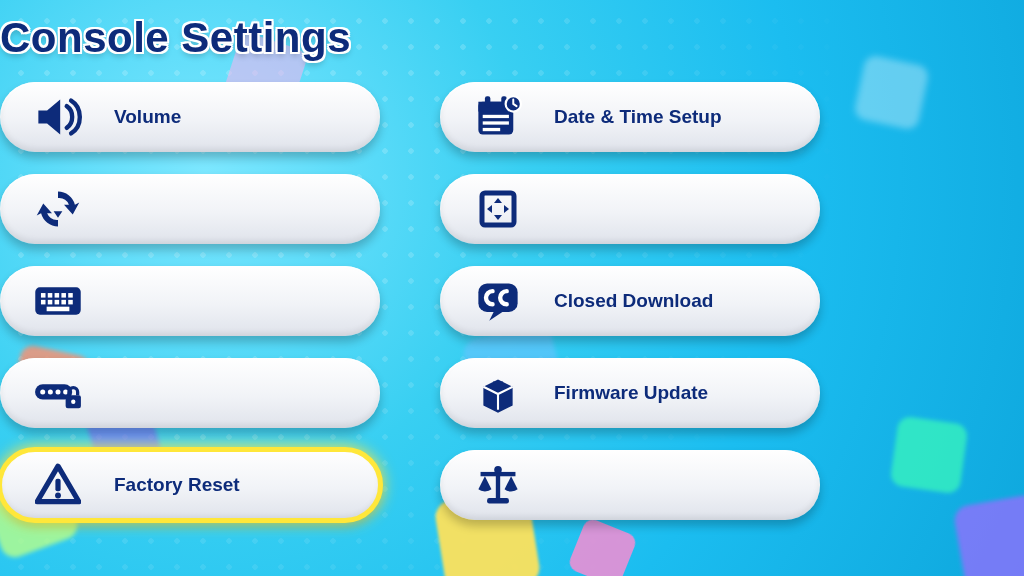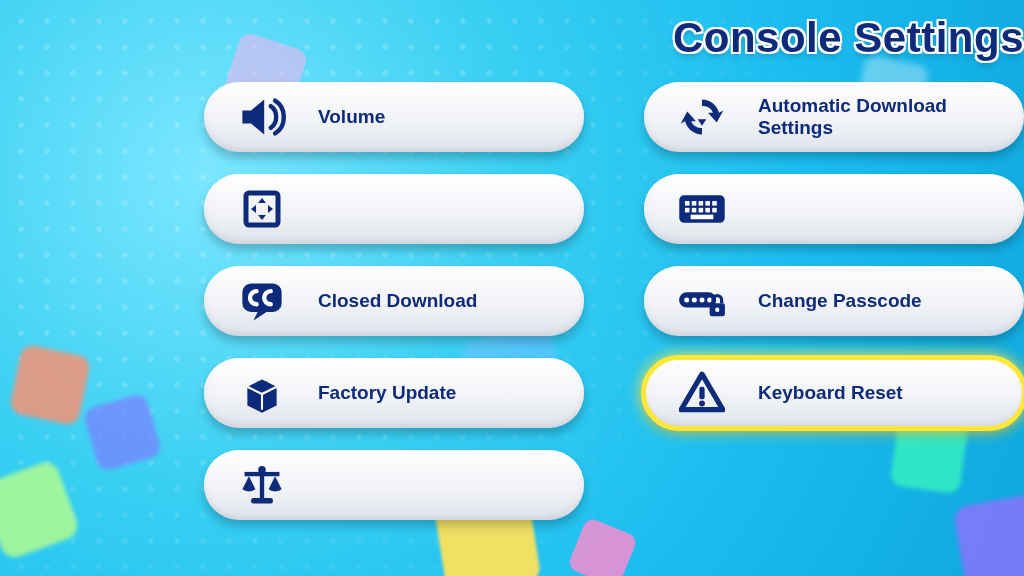--- a/index.html
+++ b/index.html
@@ -32,21 +32,21 @@
   .sh5 { width:80px; height:80px; top:470px; left:-10px; background:#b8ff8bcc; transform:rotate(-20deg); filter:blur(2px);}
   .sh6 { width:70px; height:70px; top:350px; left:15px; background:#ff8f6dcc; transform:rotate(12deg); filter:blur(2px);}
   .sh7 { width:65px; height:65px; top:400px; left:90px; background:#7d7bffb0; transform:rotate(-16deg); filter:blur(2px);}
   .sh8 { width:65px; height:65px; top:60px; right:100px; background:#ffffff55; transform:rotate(12deg); filter:blur(3px);}
   .sh9 { width:85px; height:85px; top:500px; right:-20px; background:#9d6bffb8; transform:rotate(-10deg); filter:blur(2px);}
   .sh10{ width:70px; height:70px; top:420px; right:60px; background:#3dffb7aa; transform:rotate(8deg); filter:blur(2px);}
 
   .container {
     position: relative; z-index: 2;
     width: 100%; height: 100%;
-    display: flex; flex-direction: column; align-items: flex-end;
+    display: flex; flex-direction: column; align-items: flex-start;
     padding-top: 14px;
   }
   h1.title {
     font-size: 42px;
     font-weight: 900;
     color: #0d2b7a;
     letter-spacing: 0.5px;
     text-shadow:
       -2px -2px 0 #fff, 2px -2px 0 #fff, -2px 2px 0 #fff, 2px 2px 0 #fff,
       0 -2px 0 #fff, 0 2px 0 #fff, -2px 0 0 #fff, 2px 0 0 #fff,
@@ -204,28 +204,35 @@
 
     <div class="pill">
       <span class="icon-slot">
           <svg viewBox="0 0 44 44" width="48" height="48">
             <use href="#volume-icon"></use>
           </svg>
         </span>
       <span class="label">Volume</span>
     </div>
 
+    <div class="pill">
+      <span class="icon-slot">
+          <svg viewBox="0 0 44 44" width="48" height="48">
+            <use href="#calendar-clock-icon"></use>
+          </svg>
+        </span>
+      <span class="label">Date &amp; Time Setup</span>
+    </div>
 
     <div class="pill">
       <span class="icon-slot">
           <svg viewBox="0 0 44 44" width="48" height="48">
             <use href="#sync-download-icon"></use>
           </svg>
         </span>
-      <span class="label">Automatic Download Settings</span>
     </div>
 
     <div class="pill">
       <span class="icon-slot">
           <svg viewBox="0 0 44 44" width="44" height="44">
             <use href="#overscan-icon"></use>
           </svg>
         </span>
     </div>
 
@@ -245,39 +252,38 @@
         </span>
       <span class="label">Closed Download</span>
     </div>
 
     <div class="pill">
       <span class="icon-slot">
           <svg viewBox="0 0 46 44" width="52" height="48">
             <use href="#passcode-lock-icon"></use>
           </svg>
         </span>
-      <span class="label">Change Passcode</span>
     </div>
 
     <div class="pill">
       <span class="icon-slot">
           <svg viewBox="0 0 44 44" width="46" height="46">
             <use href="#package-download-icon"></use>
           </svg>
         </span>
-      <span class="label">Factory Update</span>
+      <span class="label">Firmware Update</span>
     </div>
 
     <div class="pill selected">
       <span class="icon-slot">
           <svg viewBox="0 0 44 44" width="46" height="46">
             <use href="#warning-triangle-icon"></use>
           </svg>
         </span>
-      <span class="label">Keyboard Reset</span>
+      <span class="label">Factory Reset</span>
     </div>
 
     <div class="pill">
       <span class="icon-slot">
           <svg viewBox="0 0 44 44" width="48" height="48">
             <use href="#legal-scales-icon"></use>
           </svg>
         </span>
     </div>
 

